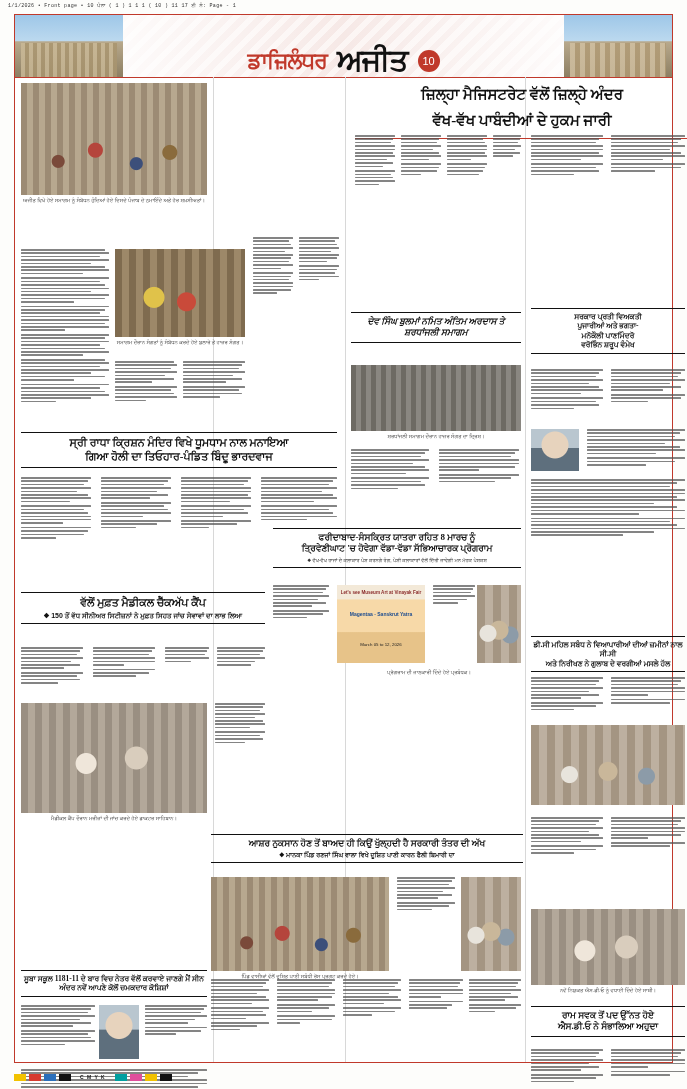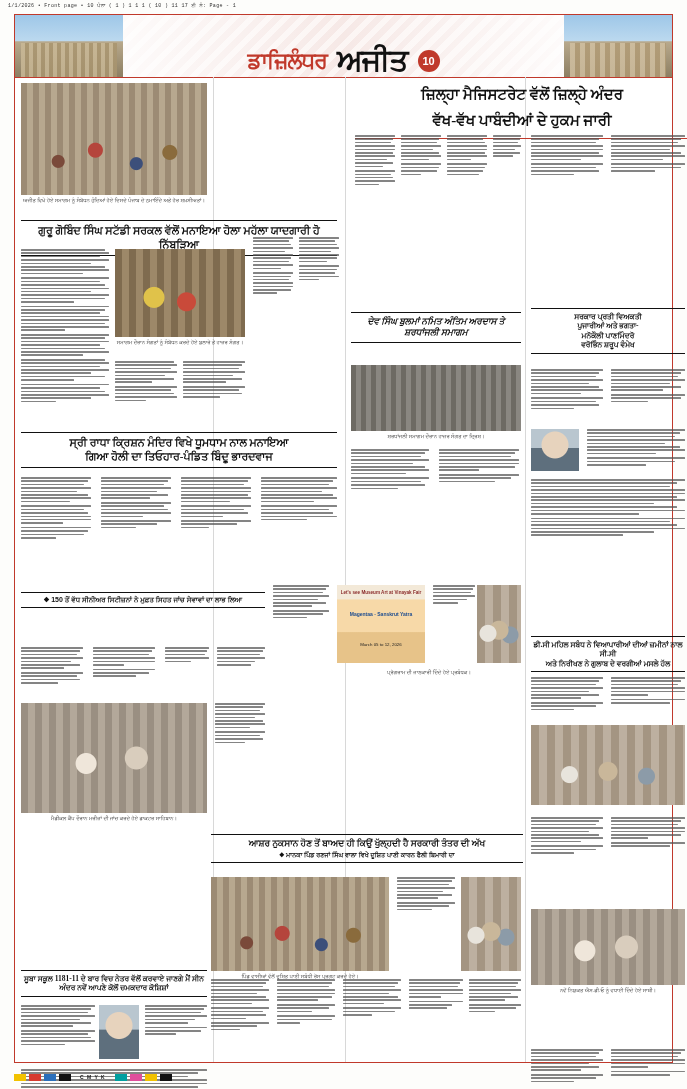--- a/index.html
+++ b/index.html
@@ -52,21 +52,21 @@
   .logo-dd{
     font-family:"Liberation Serif",serif;font-weight:bold;font-size:22px;color:#c0392b;
     letter-spacing:-1px;
   }
   .logo-ajit{
     font-family:"Liberation Serif",serif;font-weight:bold;font-size:30px;color:#111;
     letter-spacing:-1px;
   }
   .pagecircle{
     width:22px;height:22px;border-radius:50%;background:#c0392b;color:#fff;
-    display:flex;align-items:center;justify-content:center;font-size:11px;font-weight:bold;
+    display:flex;align-items:center;justify-content:center;font-size:11px;font-weight:normal;
   }
   .mast-date{
     position:relative;margin-top:3px;font-size:7.5px;color:#b23b2e;font-weight:bold;
   }
   
   .body{position:absolute;left:0;right:0;top:62px;bottom:0;}
   .vr{position:absolute;width:1px;background:#d8d8d8;top:0;bottom:0;}
   .col{position:absolute;box-sizing:border-box;}
   .hd{
     font-family:"Liberation Serif",serif;font-weight:bold;color:#111;
@@ -165,25 +165,20 @@
         <div class="photo ph-crowd" style="height:112px"></div>
         <div class="cap">ਅਜੀਤ ਵਿਖੇ ਹੋਏ ਸਮਾਗਮ ਨੂੰ ਸੰਬੋਧਨ ਹੁੰਦਿਆਂ ਹੋਏ ਦਿਸਦੇ ਪੰਜਾਬ ਦੇ ਨੁਮਾਇੰਦੇ ਅਤੇ ਹੋਰ ਸ਼ਖ਼ਸੀਅਤਾਂ।</div>
       </div>
 
       <div class="col" style="left:340px;top:8px;width:334px;">
         <div class="hd big">ਜ਼ਿਲ੍ਹਾ ਮੈਜਿਸਟਰੇਟ ਵੱਲੋਂ ਜ਼ਿਲ੍ਹੇ ਅੰਦਰ</div>
         <div class="hd big" style="margin-top:7px">ਵੱਖ-ਵੱਖ ਪਾਬੰਦੀਆਂ ਦੇ ਹੁਕਮ ਜਾਰੀ</div>
         <div class="rule red" style="margin-top:8px"></div>
       </div>
 
-      <div class="col" style="left:6px;top:140px;width:316px;">
-        <div class="rule"></div>
-        <div class="hd med">ਗੁਰੂ ਗੋਬਿੰਦ ਸਿੰਘ ਸਟੱਡੀ ਸਰਕਲ ਵੱਲੋਂ ਮਨਾਇਆ ਹੋਲਾ ਮਹੱਲਾ ਯਾਦਗਾਰੀ ਹੋ ਨਿੱਬੜਿਆ</div>
-        <div class="rule"></div>
-      </div>
 
       <div class="col tx" style="left:6px;top:172px;width:88px;">
         <p>
             <i class="s95"></i>
             <i class="s100"></i>
             <i class="s90"></i>
             <i class="s100"></i>
             <i class="s80"></i>
             <i class="s95"></i>
             <i class="s100"></i>
@@ -646,20 +641,27 @@
           </p>
         <p>
             <i class="s100"></i>
             <i class="s90"></i>
             <i class="s95"></i>
             <i class="s100"></i>
             <i class="s60"></i>
           </p>
       </div>
 
+      <div class="col" style="left:258px;top:448px;width:248px;">
+        <div class="rule"></div>
+        <div class="hd sm">ਫਰੀਦਾਬਾਦ-ਸੰਸਕ੍ਰਿਤ ਯਾਤਰਾ ਰਹਿਤ 8 ਮਾਰਚ ਨੂੰ</div>
+        <div class="hd sm">ਤ੍ਰਿਵੇਣੀਘਾਟ 'ਚ ਹੋਵੇਗਾ ਵੱਡਾ-ਵੱਡਾ ਸੱਭਿਆਚਾਰਕ ਪ੍ਰੋਗਰਾਮ</div>
+        <div class="cap" style="font-size:5px">◆ ਵੱਖ-ਵੱਖ ਰਾਜਾਂ ਦੇ ਕਲਾਕਾਰ ਪੇਸ਼ ਕਰਨਗੇ ਰੰਗ, ਪੇਸ਼ੀ ਕਲਾਕਾਰਾਂ ਵੱਲੋਂ ਦਿੱਤੀ ਜਾਵੇਗੀ ਮਨ ਮੋਹਕ ਪੇਸ਼ਕਸ਼</div>
+        <div class="rule"></div>
+      </div>
       <div class="col tx" style="left:258px;top:508px;width:56px;">
         <p>
             <i class="s100"></i>
             <i class="s95"></i>
             <i class="s90"></i>
             <i class="s100"></i>
             <i class="s80"></i>
             <i class="s95"></i>
             <i class="s70"></i>
           </p>
@@ -688,20 +690,21 @@
       </div>
       <div class="col" style="left:462px;top:508px;width:44px;">
         <div class="photo ph-group" style="height:78px"></div>
       </div>
       <div class="col" style="left:322px;top:590px;width:184px;">
         <div class="cap">ਪ੍ਰੋਗਰਾਮ ਦੀ ਜਾਣਕਾਰੀ ਦਿੰਦੇ ਹੋਏ ਪ੍ਰਬੰਧਕ।</div>
       </div>
 
       <div class="col" style="left:6px;top:512px;width:244px;">
         <div class="rule"></div>
+        <div class="hd med">ਵੱਲੋਂ ਮੁਫ਼ਤ ਮੈਡੀਕਲ ਚੈੱਕਅੱਪ ਕੈਂਪ</div>
         <div class="bullet">◆ 150 ਤੋਂ ਵੱਧ ਸੀਨੀਅਰ ਸਿਟੀਜ਼ਨਾਂ ਨੇ ਮੁਫ਼ਤ ਸਿਹਤ ਜਾਂਚ ਸੇਵਾਵਾਂ ਦਾ ਲਾਭ ਲਿਆ</div>
         <div class="rule"></div>
       </div>
       <div class="col tx" style="left:6px;top:570px;width:62px;">
         <p>
             <i class="s100"></i>
             <i class="s95"></i>
             <i class="s90"></i>
             <i class="s100"></i>
             <i class="s80"></i>
@@ -923,20 +926,26 @@
           </p>
         <p>
             <i class="s100"></i>
             <i class="s80"></i>
           </p>
       </div>
 
       <div class="col" style="left:516px;top:832px;width:154px;">
         <div class="photo ph-med" style="height:76px"></div>
         <div class="cap">ਨਵੇਂ ਨਿਯੁਕਤ ਐਸ.ਡੀ.ਓ ਨੂੰ ਵਧਾਈ ਦਿੰਦੇ ਹੋਏ ਸਾਥੀ।</div>
+      </div>
+      <div class="col" style="left:516px;top:926px;width:154px;">
+        <div class="rule"></div>
+        <div class="hd sm">ਰਾਮ ਸਵਕ ਤੋਂ ਪਦ ਉੱਨਤ ਹੋਏ</div>
+        <div class="hd sm">ਐਸ.ਡੀ.ਓ ਨੇ ਸੰਭਾਲਿਆ ਅਹੁਦਾ</div>
+        <div class="rule"></div>
       </div>
       <div class="col tx" style="left:516px;top:972px;width:72px;">
         <p>
             <i class="s100"></i>
             <i class="s95"></i>
             <i class="s90"></i>
             <i class="s100"></i>
             <i class="s80"></i>
             <i class="s95"></i>
             <i class="s70"></i>

